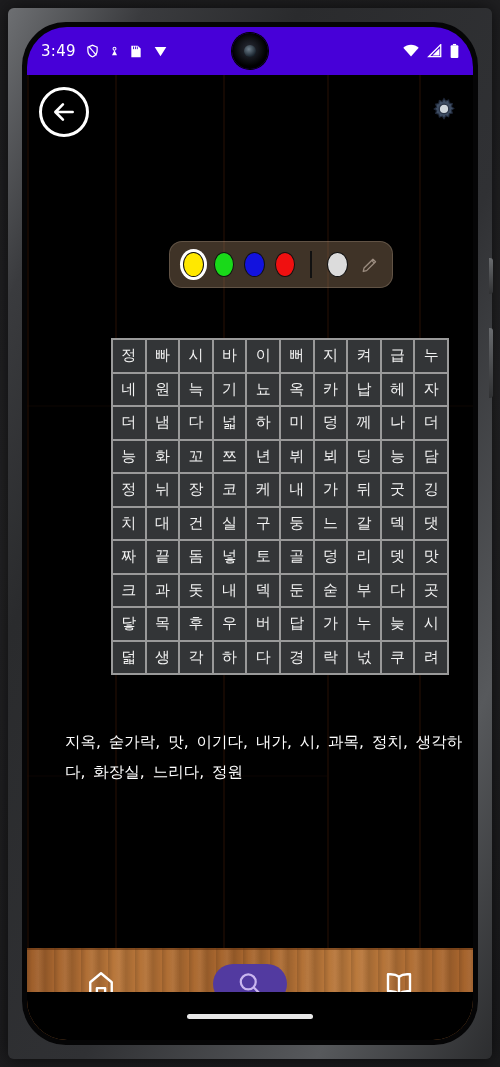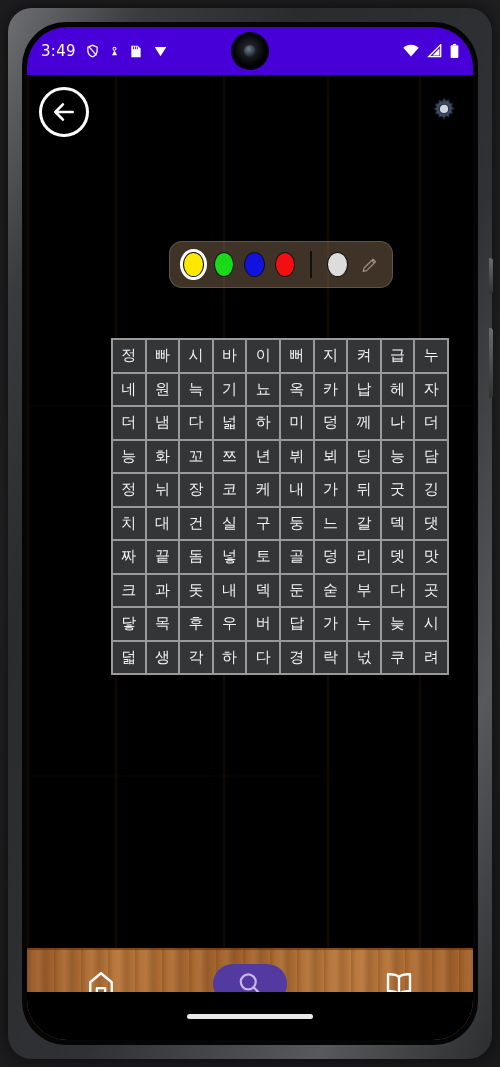--- a/index.html
+++ b/index.html
@@ -4,21 +4,21 @@
 <style>
   * { margin:0; padding:0; box-sizing:border-box; }
   html,body{ width:500px; height:1067px; overflow:hidden; background:#1e1e20; }
   body{ font-family:"DejaVu Sans","Liberation Sans",sans-serif; }
 
   
   #scene{ position:relative; width:500px; height:1067px;
           background:linear-gradient(160deg,#1d1d1f 0%,#232325 45%,#1a1a1c 100%); }
 
   #phone{ position:absolute; left:8px; top:8px; width:484px; height:1051px;
-          border-radius:24px;
+          border-radius:6px;
           background:linear-gradient(115deg,#6d6f72 0%,#3a3b3e 14%,#2a2b2d 30%,#303134 58%,#57595c 82%,#2c2d2f 100%);
           box-shadow:0 0 18px rgba(0,0,0,.65);padding-left:40px; }
   #bezel{ position:absolute; left:14px; top:14px; width:456px; height:1023px;
           border-radius:44px; background:#050506; overflow:hidden; }
   #screen{ position:absolute; left:5px; top:5px; width:446px; height:1013px;
            border-radius:40px; overflow:hidden; background:#000; }
 
   
   .sidebtn{ position:absolute; right:-1px; background:linear-gradient(180deg,#6a6c6f,#303133);
             border-radius:0 3px 3px 0; }
@@ -280,20 +280,21 @@
               <div class="cell">각</div>
               <div class="cell">하</div>
               <div class="cell">다</div>
               <div class="cell">경</div>
               <div class="cell">락</div>
               <div class="cell">넋</div>
               <div class="cell">쿠</div>
               <div class="cell">려</div>
             </div>
 
+          <div id="wordlist">지옥, 숟가락, 맛, 이기다, 내가, 시, 과목, 정치, 생각하다, 화장실, 느리다, 정원</div>
 
           <div id="bottomnav">
             <div class="navitem">
               <svg width="30" height="30" viewBox="0 0 24 24">
                 <path d="M3.4 10.6 12 3.4l8.6 7.2V20.6h-5.3v-5.3H8.7v5.3H3.4V10.6Z" fill="none" stroke="#fff" stroke-width="1.9" stroke-linejoin="round"></path>
               </svg>
               <span class="lbl">Home</span>
             </div>
             <div class="navitem active">
               <div class="pill">

